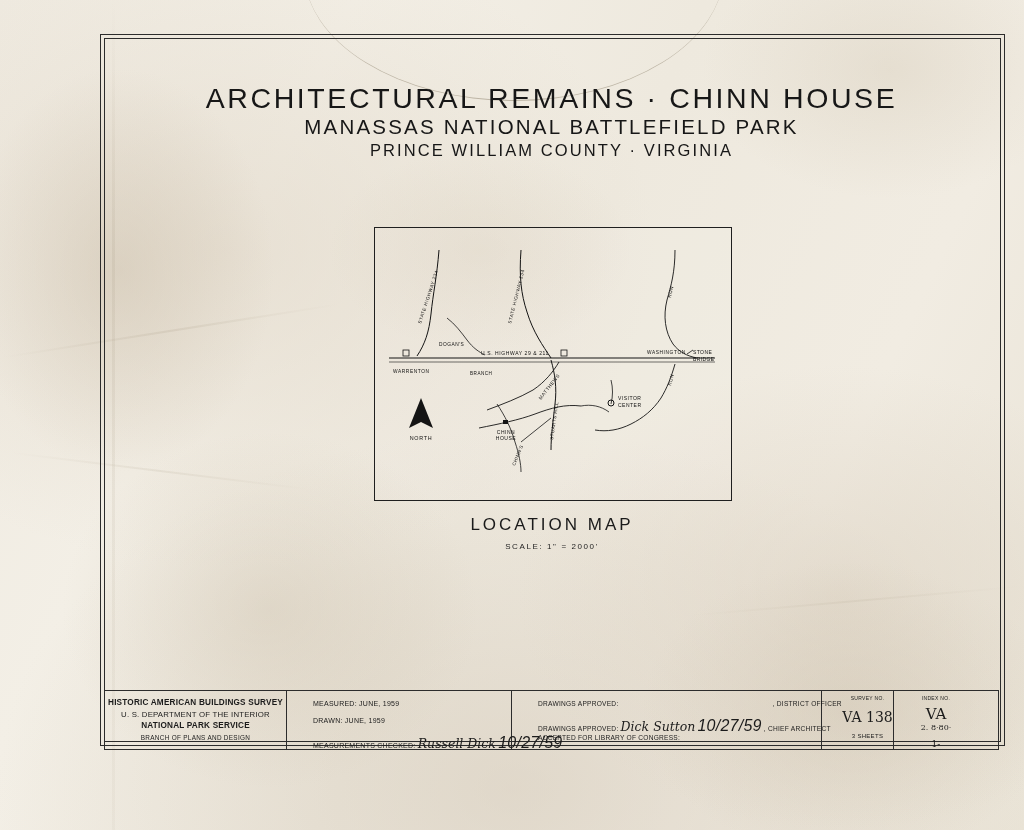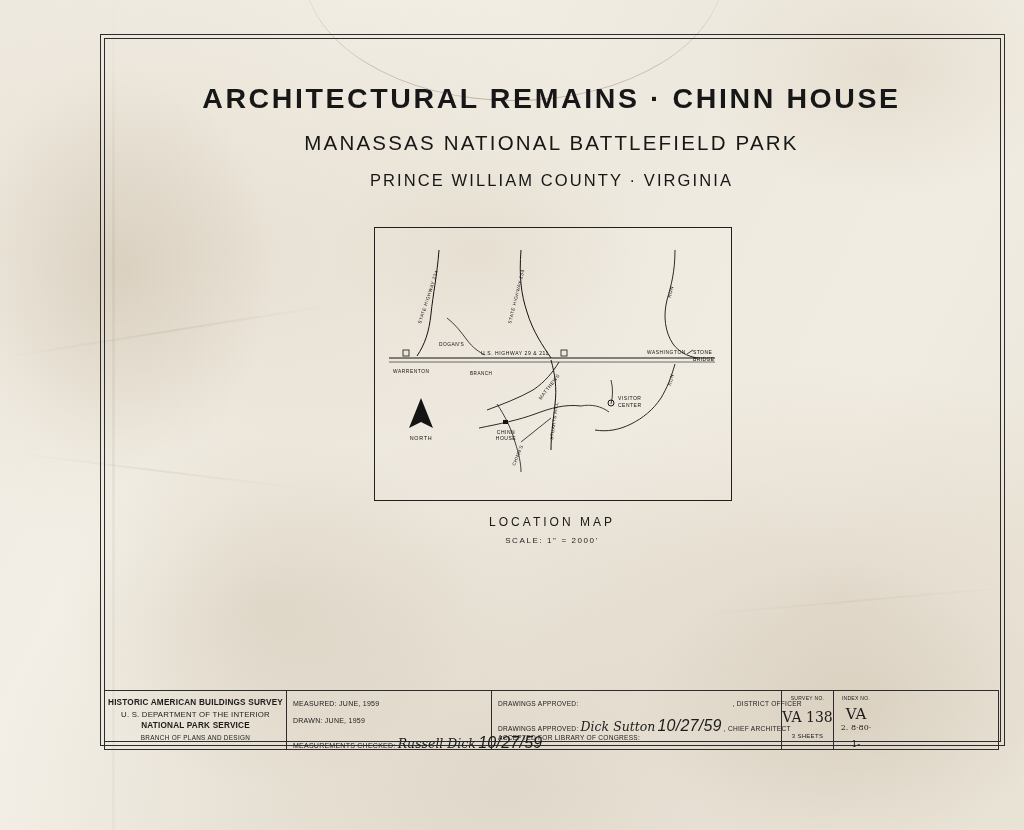--- a/index.html
+++ b/index.html
@@ -78,31 +78,30 @@
   #title-block-top {
     position: absolute;
     left: 104px; top: 82px;
     width: 895px;
     text-align: center;
     color: #171717;
   }
   #main-title {
     font-size: 28.5px;
     letter-spacing: 2.6px;
-    font-weight: 700;
+    font-weight: 400;
     white-space: nowrap;
   }
   #subtitle-1 {
-    margin-top: 16px;
     font-size: 20.5px;
     letter-spacing: 2.2px;
     font-weight: 500;
   }
   #subtitle-2 {
-    margin-top: 16px;
+    margin-top: 2px;
     font-size: 16.5px;
     letter-spacing: 2.1px;
     font-weight: 500;
   }
 
   
   #map-box {
     position: absolute;
     left: 374px; top: 227px;
     width: 356px; height: 272px;
@@ -111,21 +110,21 @@
   }
   #map-svg { display: block; width: 356px; height: 272px; }
 
   #map-caption {
     position: absolute;
     left: 374px; top: 515px;
     width: 356px;
     text-align: center;
   }
   #map-caption .cap-title {
-    font-size: 12px;
+    font-size: 17px;
     letter-spacing: 3px;
     color: #1a1a1a;
   }
   #map-caption .cap-scale {
     margin-top: 7px;
     font-size: 8px;
     letter-spacing: 1.6px;
     color: #232323;
   }
 
@@ -134,20 +133,21 @@
     position: absolute;
     left: 104px; top: 690px;
     width: 895px; height: 60px;
     border-top: 1px solid #2c2c2c;
     border-left: 1px solid #2c2c2c;
     border-right: 1px solid #2c2c2c;
     border-bottom: 1px solid #2c2c2c;
     display: flex;
     box-sizing: border-box;
     color: #1b1b1b;
+    gap: 20px;
   }
   .tb-cell { box-sizing: border-box; position: relative; }
   .tb-div { border-right: 1px solid #2c2c2c; }
 
   #tb-agency {
     width: 182px;
     padding-top: 6px;
     text-align: center;
     line-height: 1.42;
   }

